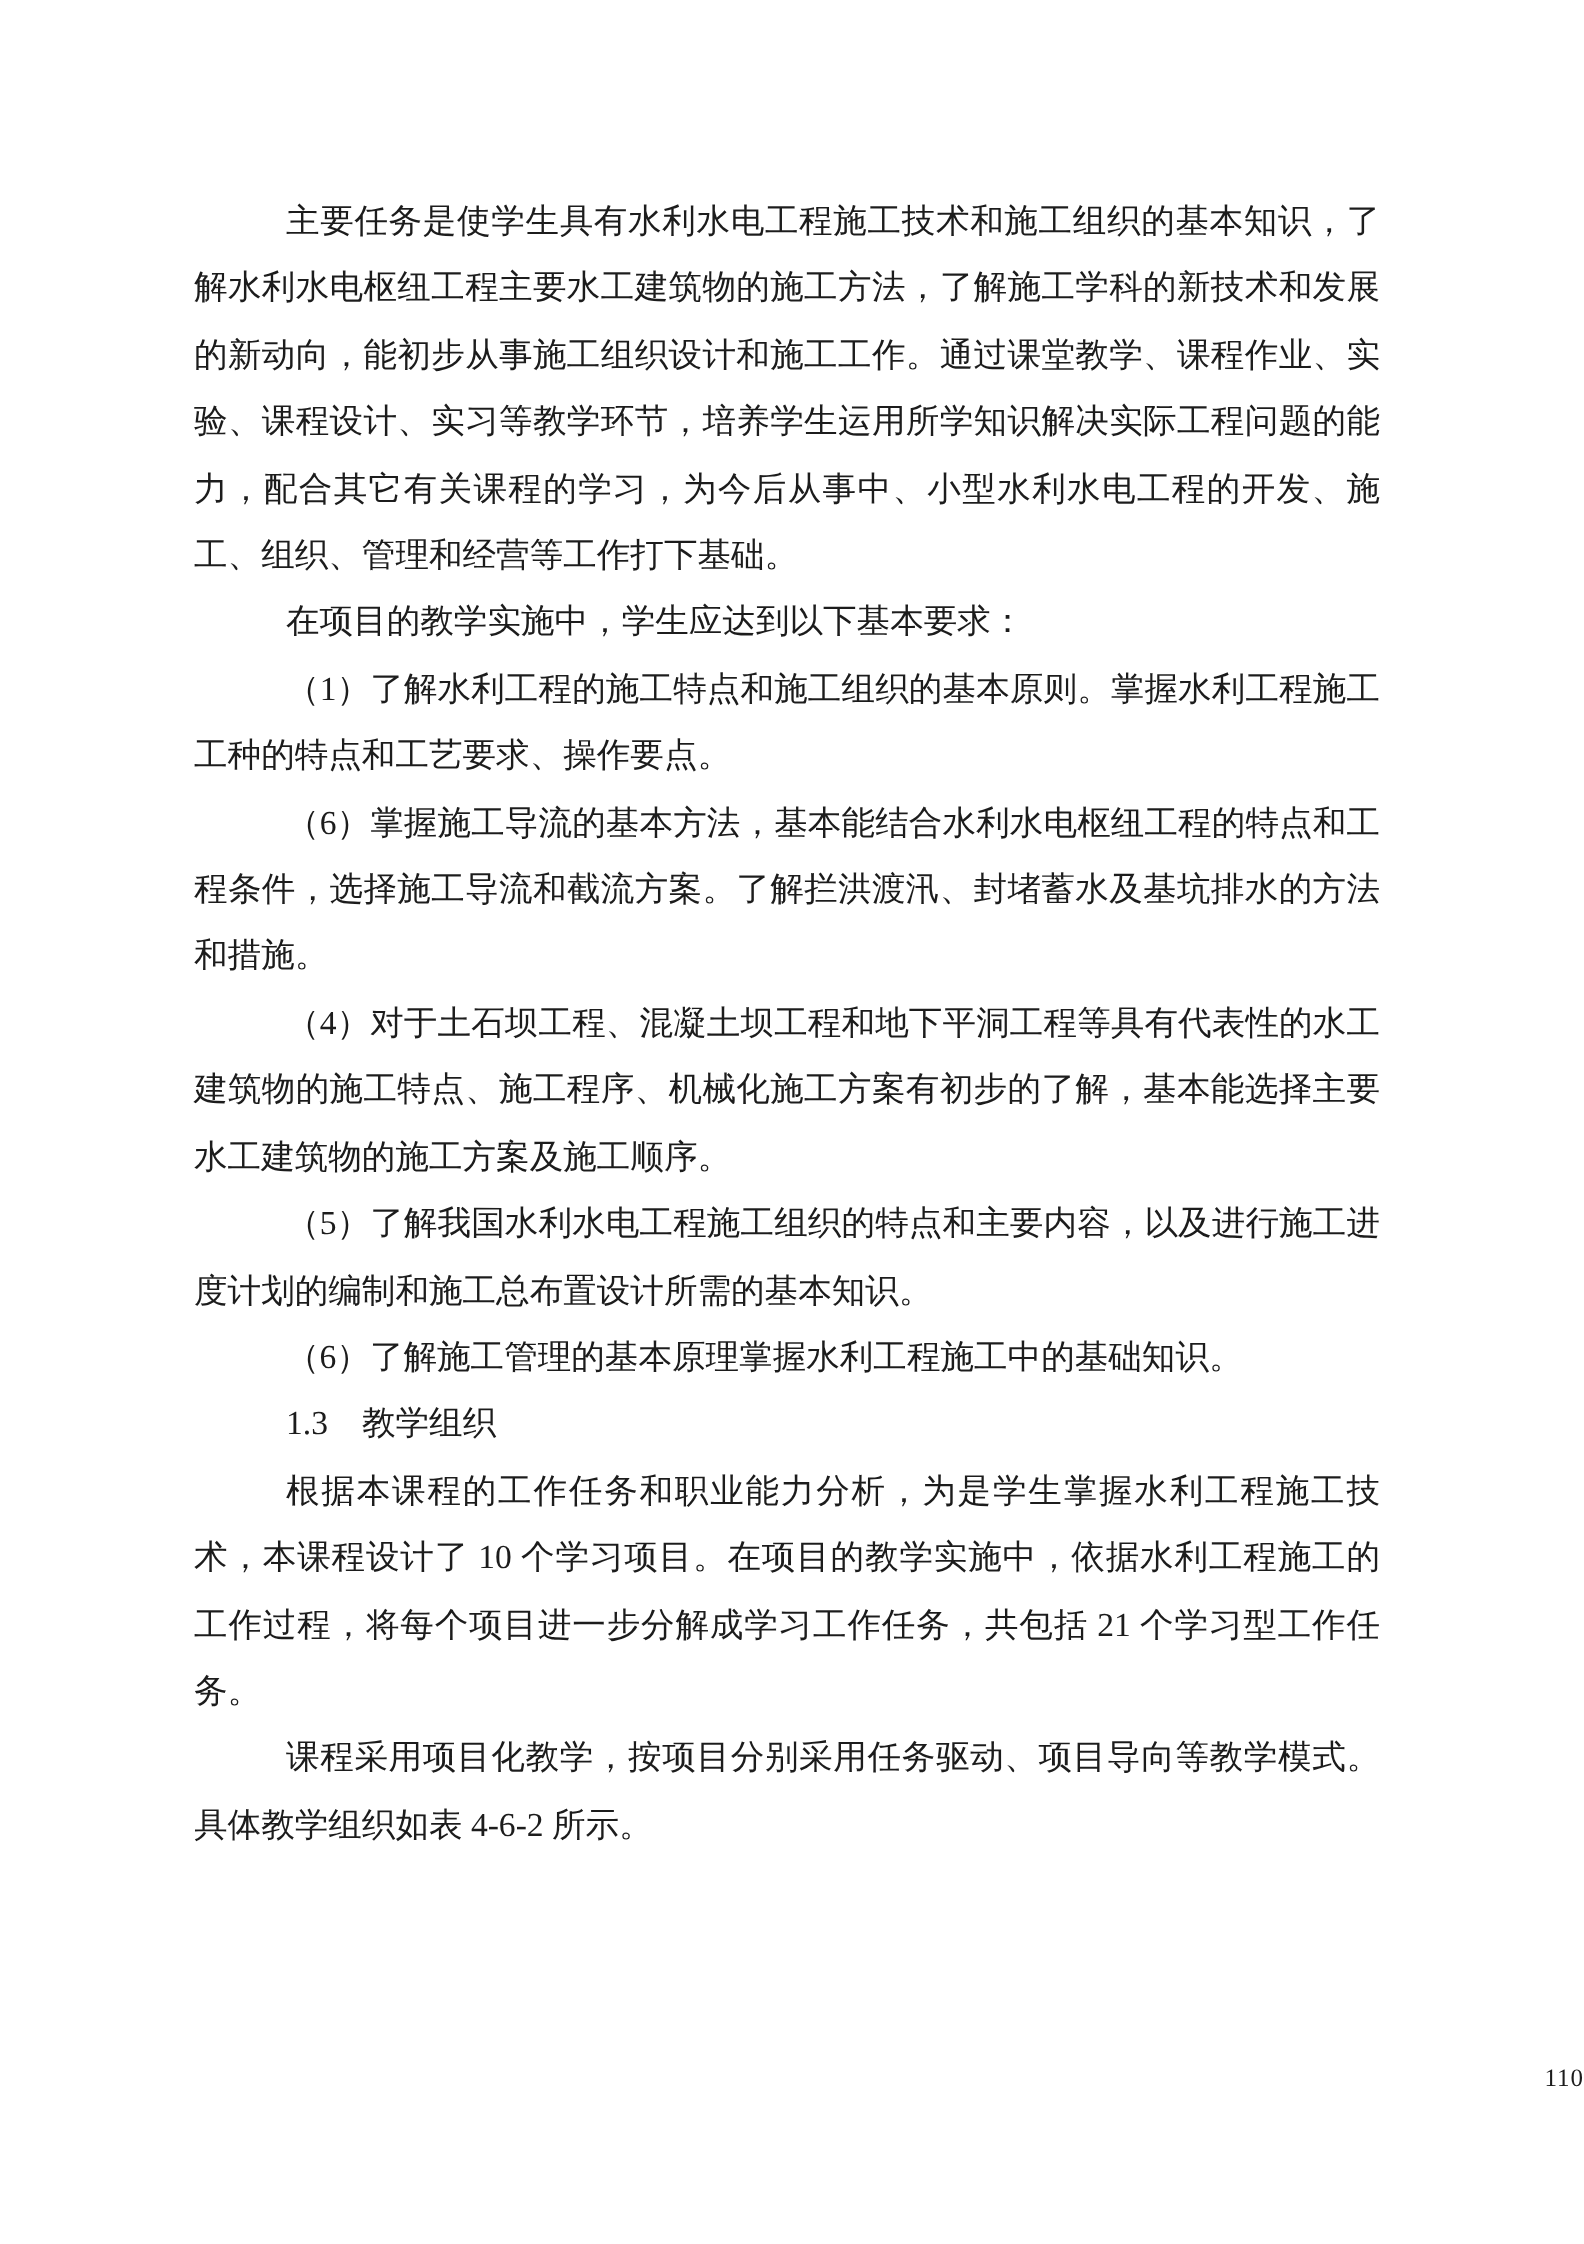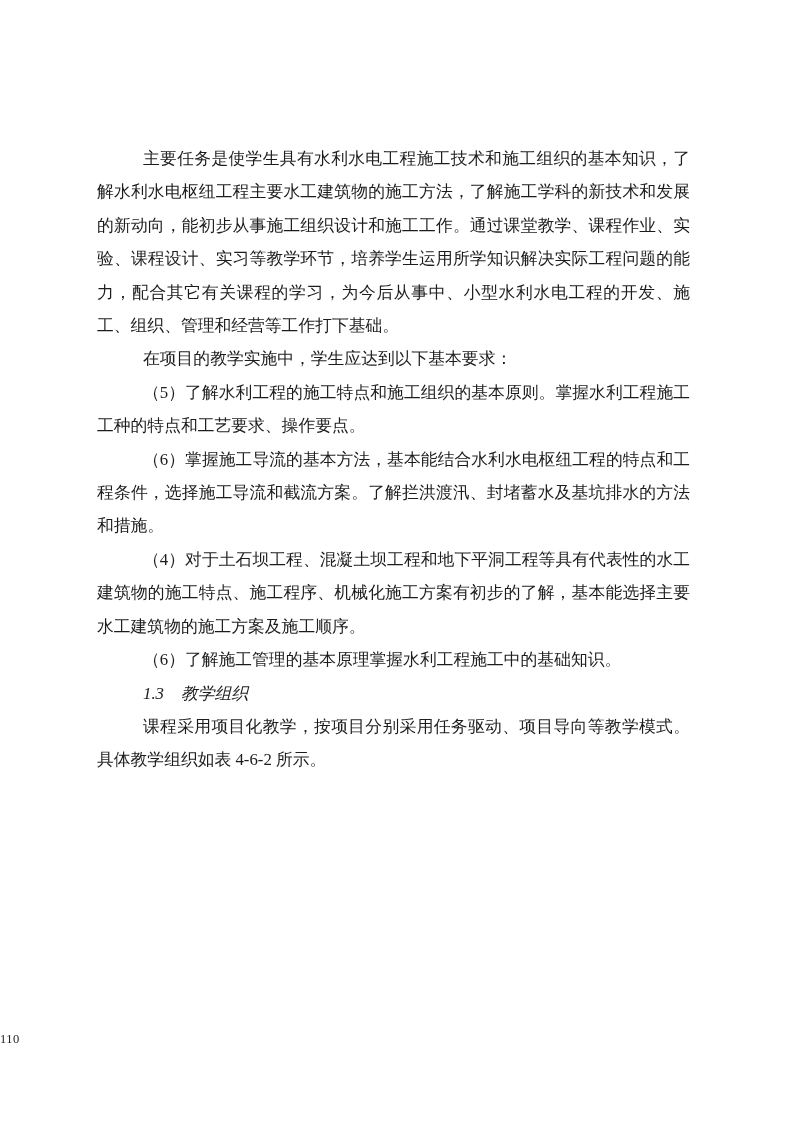--- a/index.html
+++ b/index.html
@@ -18,53 +18,53 @@
   }
   .text-block {
     position: absolute;
     left: 97px;
     top: 94px;
     width: 593px;
     font-size: 16.8px;
     line-height: 33.4px;
     text-align: justify;
     text-justify: inter-ideograph;
-    margin-top: 48px;
   }
   .text-block p {
     margin: 0;
     padding: 0;
     text-indent: 46px;
   }
   .heading {
     text-align: left;
-    font-style: italic;
   }
   .heading .section-title {
     margin-left: 17px;
   }
   .page-number {
     position: absolute;
     top: 1032px;
     left: 0;
     width: 792px;
-    text-align: left;
+    text-align: right;
     font-size: 12.5px;
     letter-spacing: 0.5px;
     color: #1c1c1c;
   }
 </style>
 </head>
 <body>
 
 <div class="page">
   <div class="text-block">
     <p>主要任务是使学生具有水利水电工程施工技术和施工组织的基本知识，了解水利水电枢纽工程主要水工建筑物的施工方法，了解施工学科的新技术和发展的新动向，能初步从事施工组织设计和施工工作。通过课堂教学、课程作业、实验、课程设计、实习等教学环节，培养学生运用所学知识解决实际工程问题的能力，配合其它有关课程的学习，为今后从事中、小型水利水电工程的开发、施工、组织、管理和经营等工作打下基础。</p>
     <p>在项目的教学实施中，学生应达到以下基本要求：</p>
-    <p>（5）了解水利工程的施工特点和施工组织的基本原则。掌握水利工程施工工种的特点和工艺要求、操作要点。</p>
+    <p>（1）了解水利工程的施工特点和施工组织的基本原则。掌握水利工程施工工种的特点和工艺要求、操作要点。</p>
     <p>（6）掌握施工导流的基本方法，基本能结合水利水电枢纽工程的特点和工程条件，选择施工导流和截流方案。了解拦洪渡汛、封堵蓄水及基坑排水的方法和措施。</p>
     <p>（4）对于土石坝工程、混凝土坝工程和地下平洞工程等具有代表性的水工建筑物的施工特点、施工程序、机械化施工方案有初步的了解，基本能选择主要水工建筑物的施工方案及施工顺序。</p>
+    <p>（5）了解我国水利水电工程施工组织的特点和主要内容，以及进行施工进度计划的编制和施工总布置设计所需的基本知识。</p>
     <p>（6）了解施工管理的基本原理掌握水利工程施工中的基础知识。</p>
     <p class="heading"><span class="section-number">1.3</span><span class="section-title">教学组织</span></p>
+    <p>根据本课程的工作任务和职业能力分析，为是学生掌握水利工程施工技术，本课程设计了 10 个学习项目。在项目的教学实施中，依据水利工程施工的工作过程，将每个项目进一步分解成学习工作任务，共包括 21 个学习型工作任务。</p>
     <p>课程采用项目化教学，按项目分别采用任务驱动、项目导向等教学模式。具体教学组织如表 4-6-2 所示。</p>
   </div>
   <div class="page-number">110</div>
 </div>
 
 </body></html>

